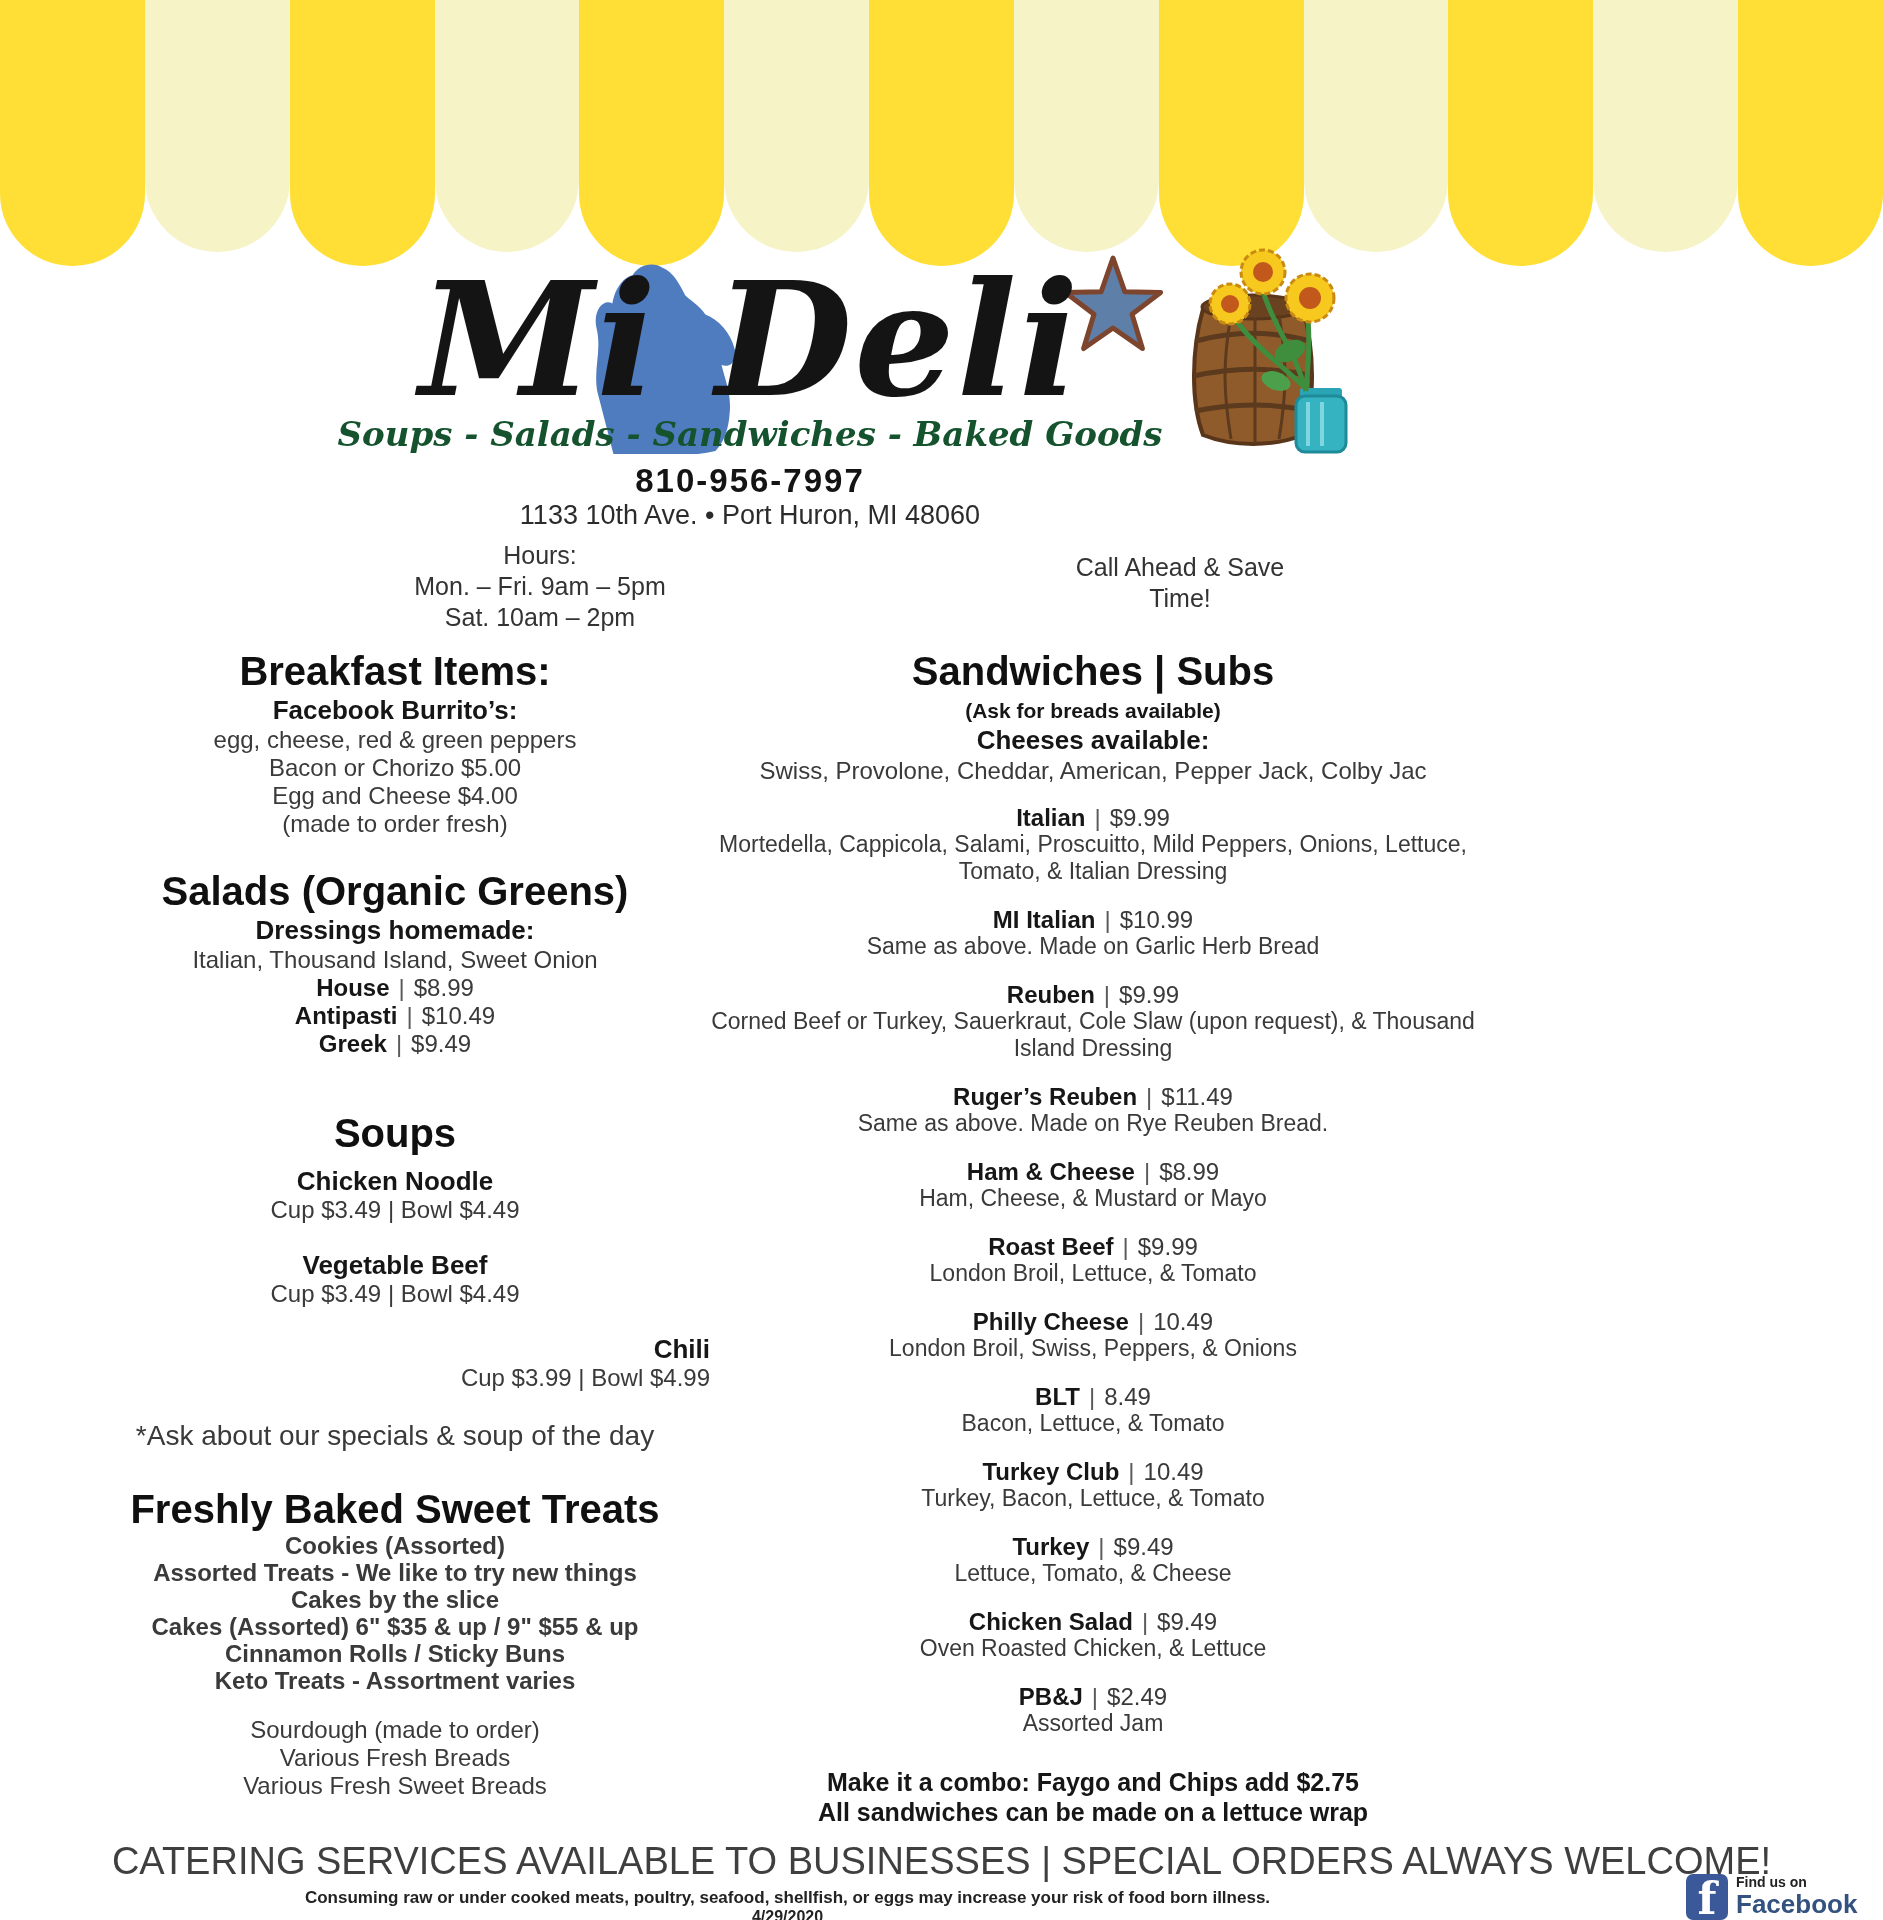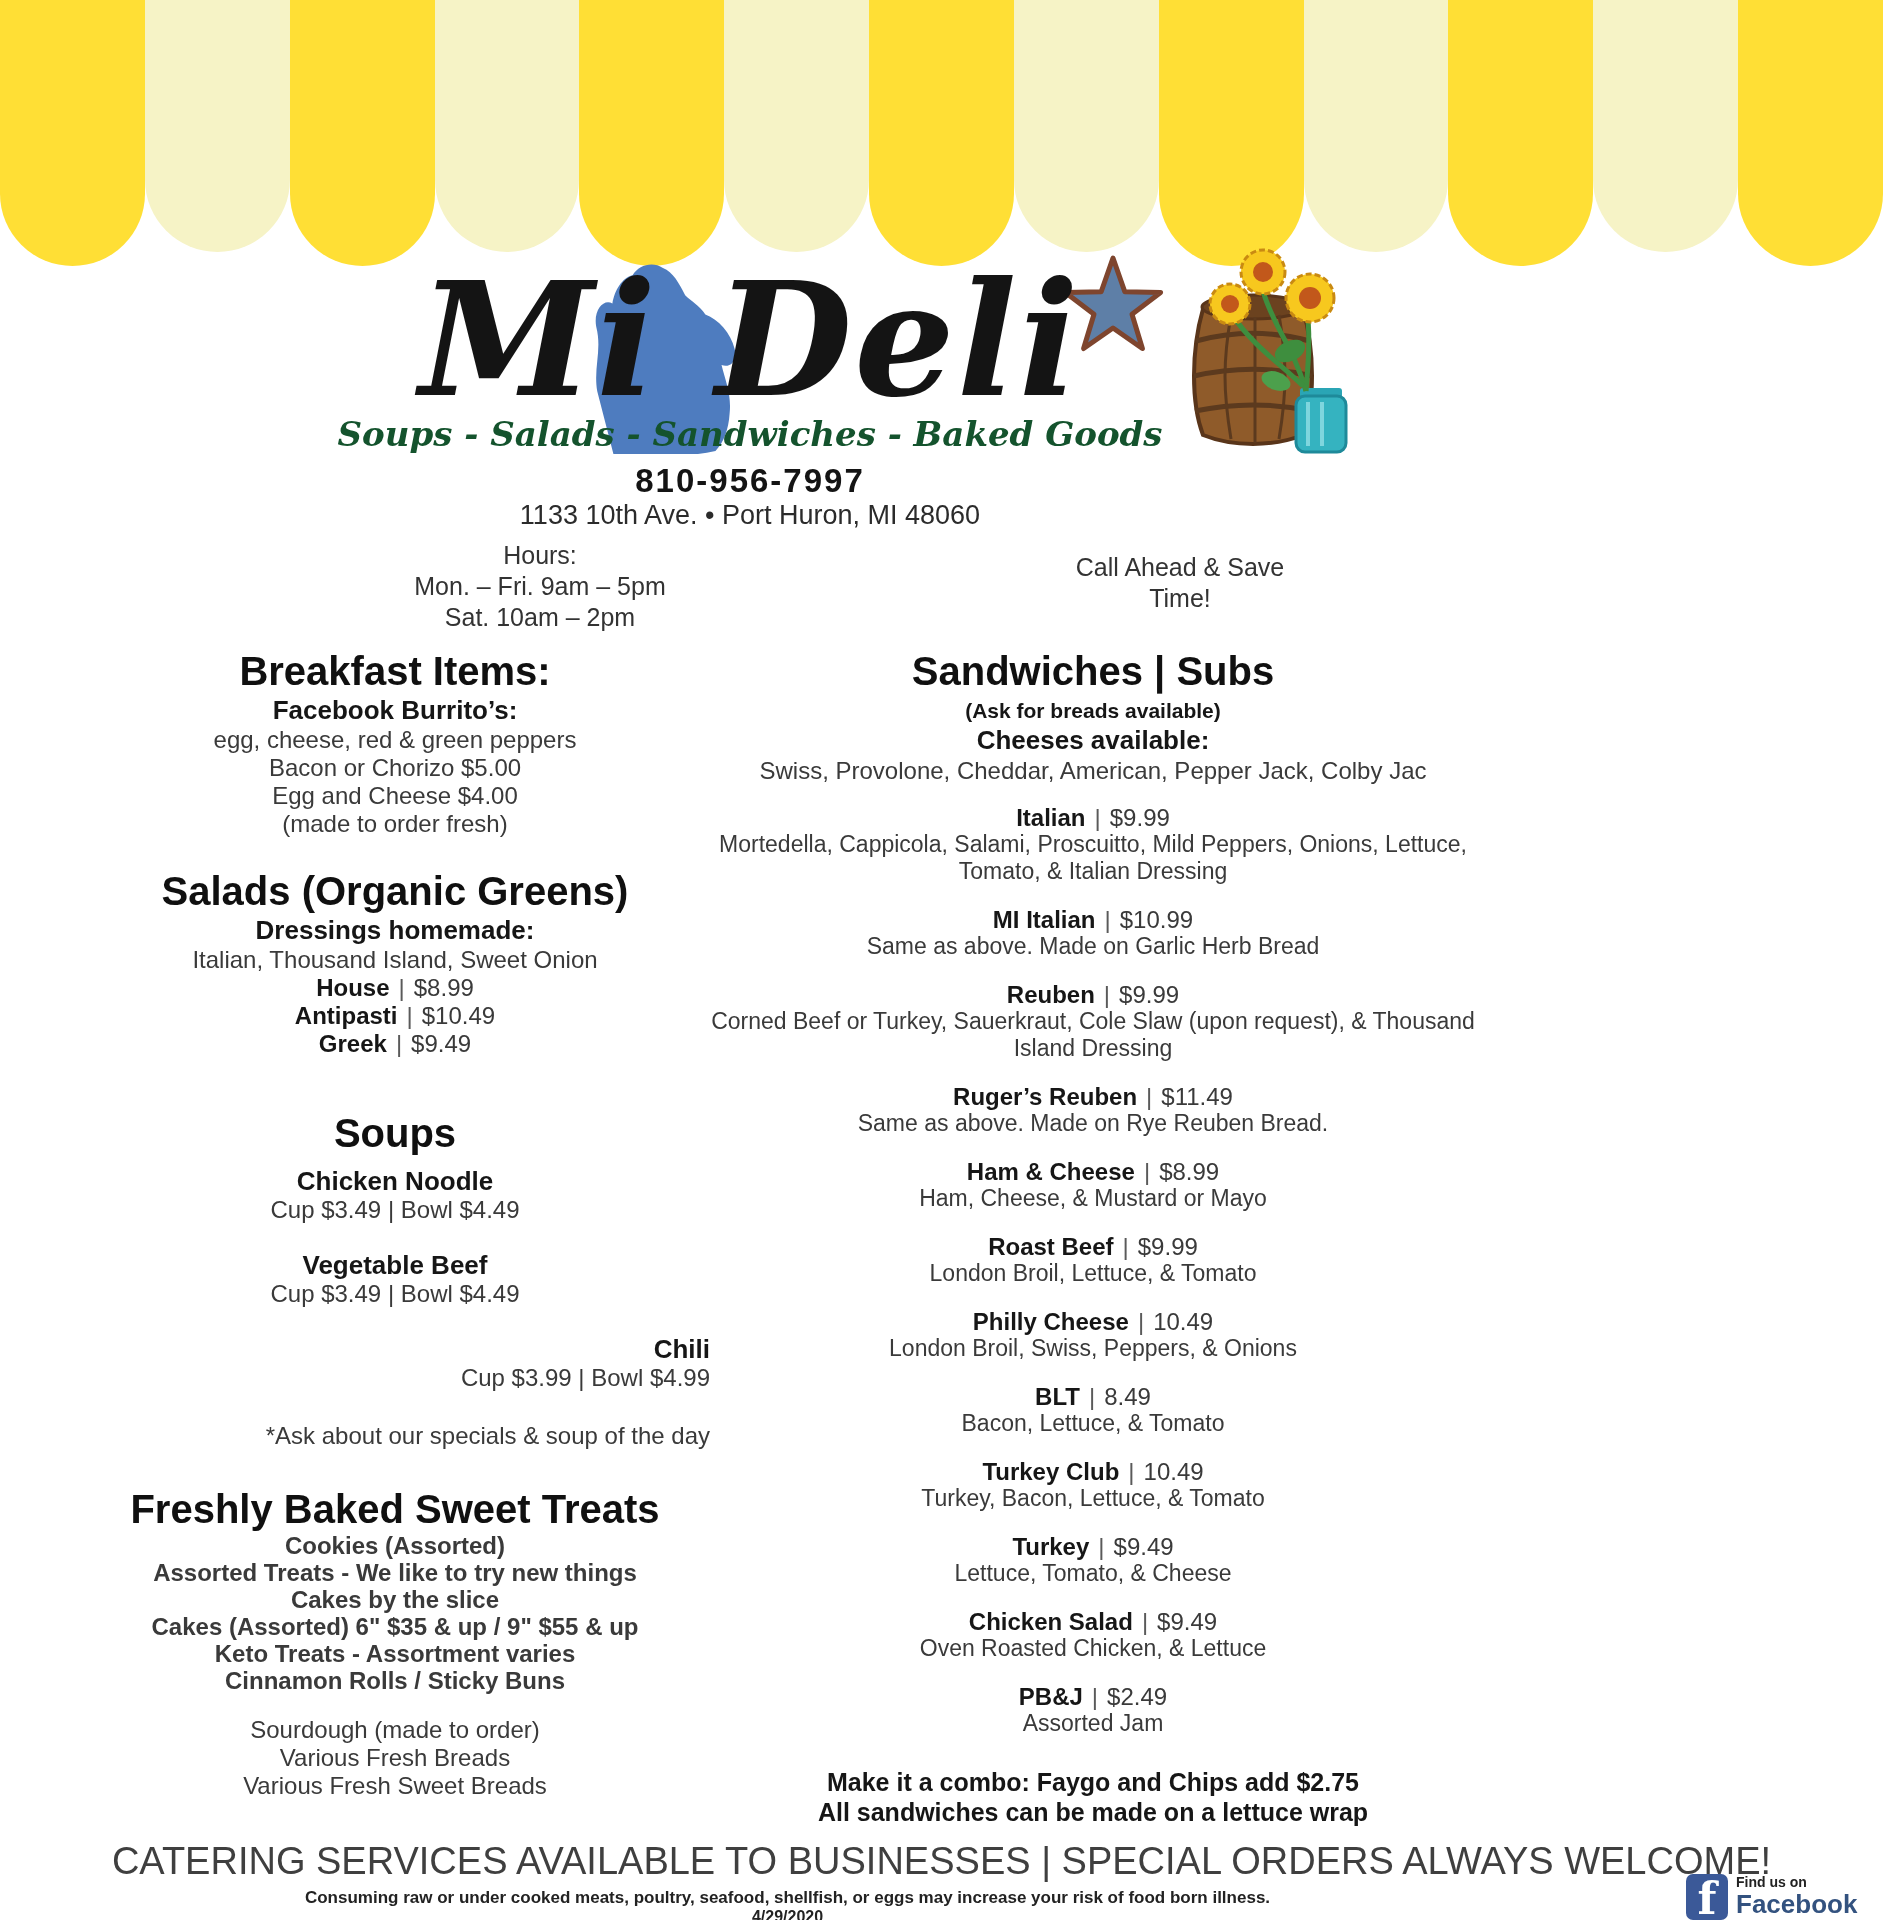--- a/index.html
+++ b/index.html
@@ -44,21 +44,21 @@
   .line      { font-size:24px; line-height:28px; color:#3a3a3a; }
   .line27    { font-size:24px; line-height:27px; color:#3a3a3a;font-weight:bold; }
   .pipe      { font-weight:400; color:#5a5a5a; margin:0 9px; }
   .price     { font-weight:400; color:#3a3a3a; }
   .iname     { font-weight:700; color:#161616; }
 
   .sec-salads { margin-top:30px; }
   .sec-soups  { margin-top:52px; }
   .soup-entry { margin-bottom:26px; }
   .soup-entry .bold-sub { line-height:30px; }
-  .soup-note  { margin-top:30px; font-size:24px; line-height:28px;text-align:right; }
+  .soup-note  { margin-top:30px; font-size:28px; line-height:28px; }
   .sec-treats { margin-top:36px; }
   .sec-breads { margin-top:22px; }
 
   .ask-note     { font-size:21px; line-height:26px; font-weight:700; color:#161616; margin-top:4px; }
   .cheese-label { font-size:26px; line-height:32px; font-weight:700; color:#161616; }
   .cheese-list  { font-size:24px; line-height:30px; }
   .items        { margin-top:18px; }
   .item         { margin-bottom:21px; }
   .item .name-line { font-size:24px; line-height:27px; }
   .item .desc      { font-size:23px; line-height:27px; color:#3a3a3a; }
@@ -199,22 +199,22 @@
     </div>
     <div class="soup-note">*Ask about our specials &amp; soup of the day</div>
   </div>
 
   <div class="sec sec-treats">
     <h2 class="section">Freshly Baked Sweet Treats</h2>
     <div class="line27">Cookies (Assorted)</div>
     <div class="line27">Assorted Treats - We like to try new things</div>
     <div class="line27">Cakes by the slice</div>
     <div class="line27">Cakes (Assorted) 6" $35 &amp; up / 9" $55 &amp; up</div>
+    <div class="line27">Cinnamon Rolls / Sticky Buns</div>
     <div class="line27">Keto Treats - Assortment varies</div>
-    <div class="line27">Cinnamon Rolls / Sticky Buns</div>
   </div>
 
   <div class="sec sec-breads">
     <div class="line">Sourdough (made to order)</div>
     <div class="line">Various Fresh Breads</div>
     <div class="line">Various Fresh Sweet Breads</div>
   </div>
 </div>
 
 <div class="col-right">

